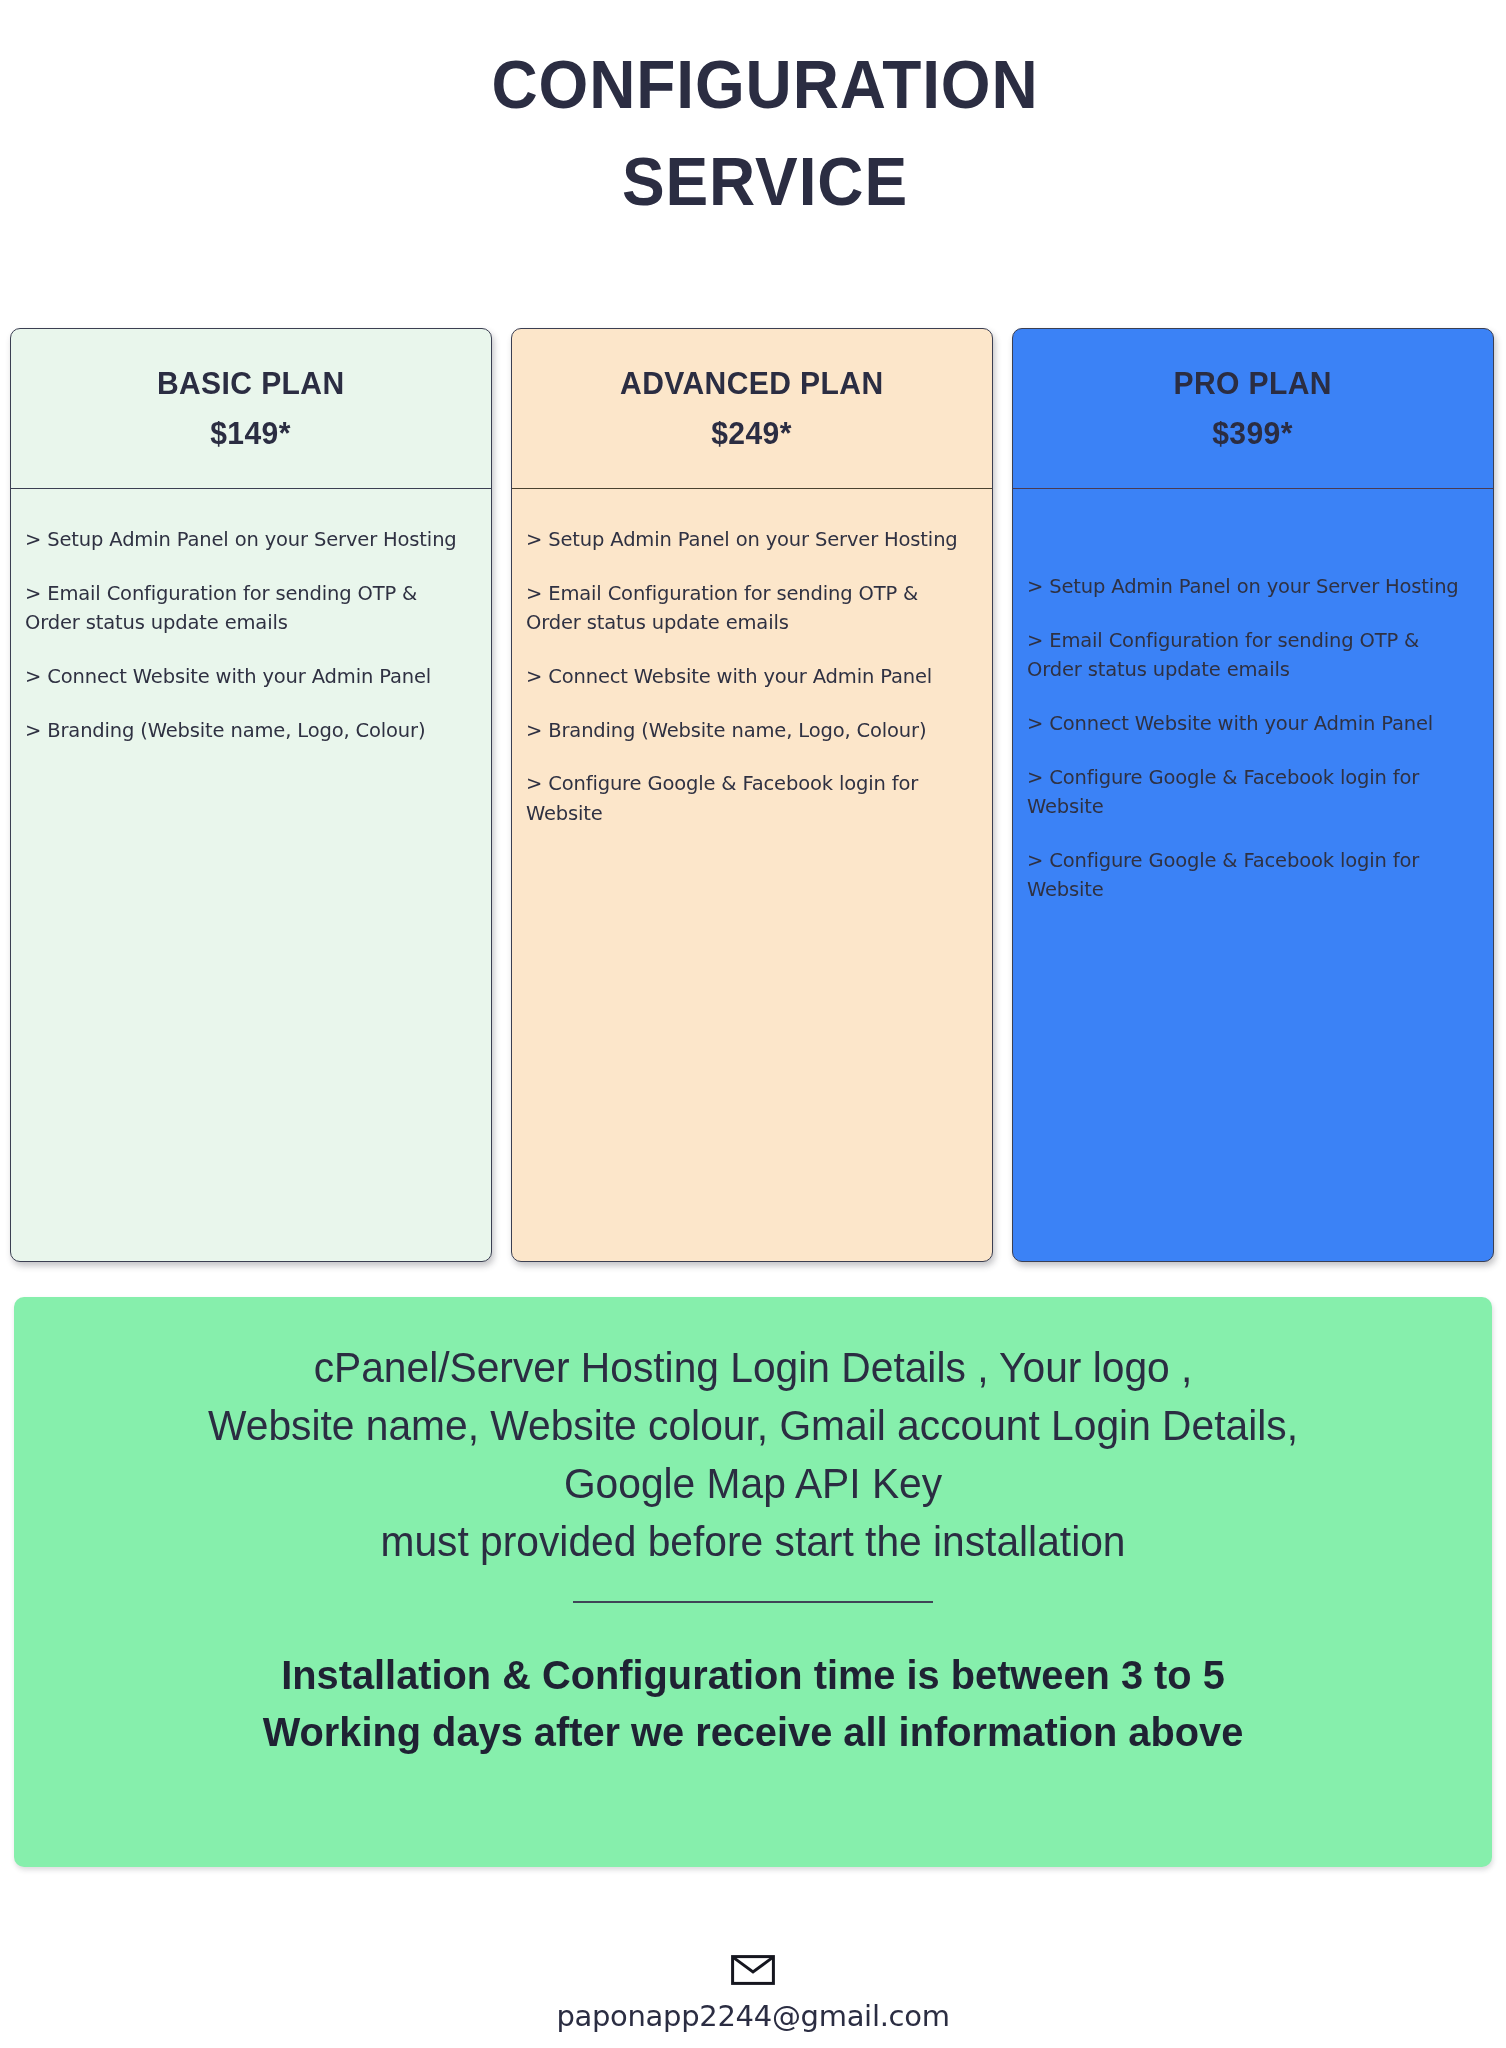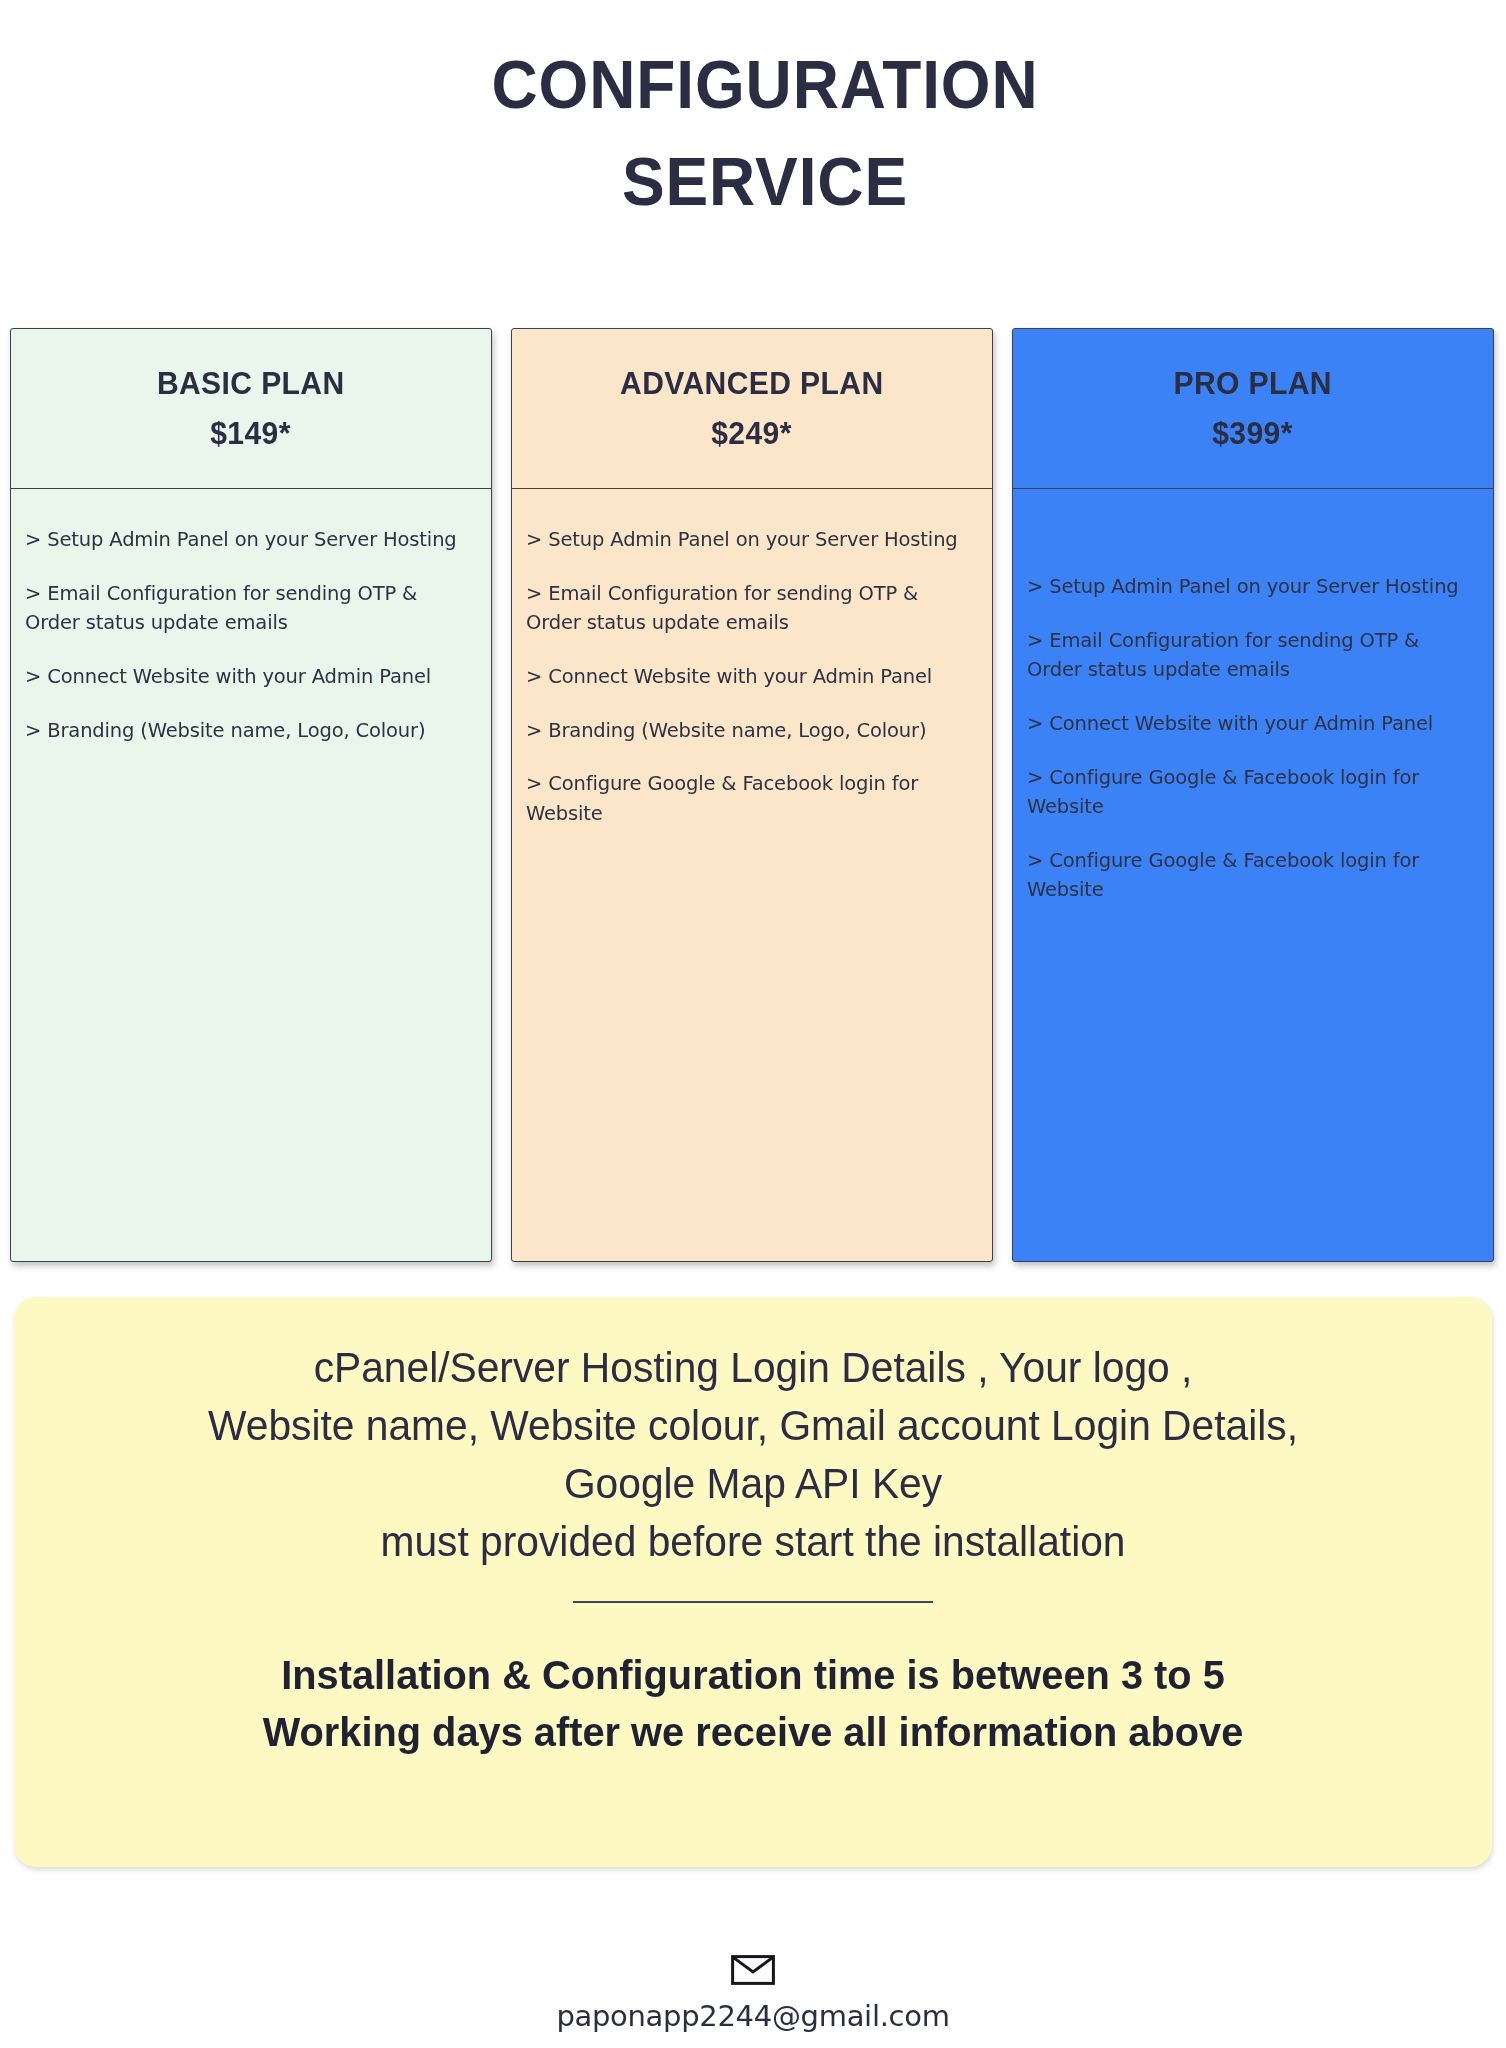--- a/index.html
+++ b/index.html
@@ -44,21 +44,21 @@
     top: 328px;
     left: 10px;
     width: 1486px;
     display: flex;
     gap: 19px;
   }
   .card {
     width: 482px;
     min-height: 934px;
     border: 1.5px solid #3b3f52;
-    border-radius: 3px;
+    border-radius: 10px;
     box-shadow: 2px 4px 6px rgba(60,60,70,0.30);
     overflow: hidden;
     display: flex;
     flex-direction: column;
   }
   .card-basic    { background: #e9f6ec; }
   .card-advanced { background: #fce6ca; }
   .card-pro      { background: #3b82f6; gap: 47px; }
 
   .card-head {
@@ -105,22 +105,22 @@
   }
   .feature:last-child { margin-bottom: 0; }
 
   
   .notice {
     position: absolute;
     top: 1297px;
     left: 14px;
     width: 1478px;
     min-height: 570px;
-    background: #fef9c3;
-    border-radius: 22px;
+    background: #86efac;
+    border-radius: 10px;
     box-shadow: 1px 3px 5px rgba(60,60,70,0.18);
     padding: 42px 40px 40px 40px;
     text-align: center;
   }
   .notice-line {
     font-family: "Liberation Sans Narrow", "Liberation Sans", sans-serif;
     font-size: 42px;
     line-height: 1.38;
     color: #2b2d42;
     transform: scaleX(0.97);

